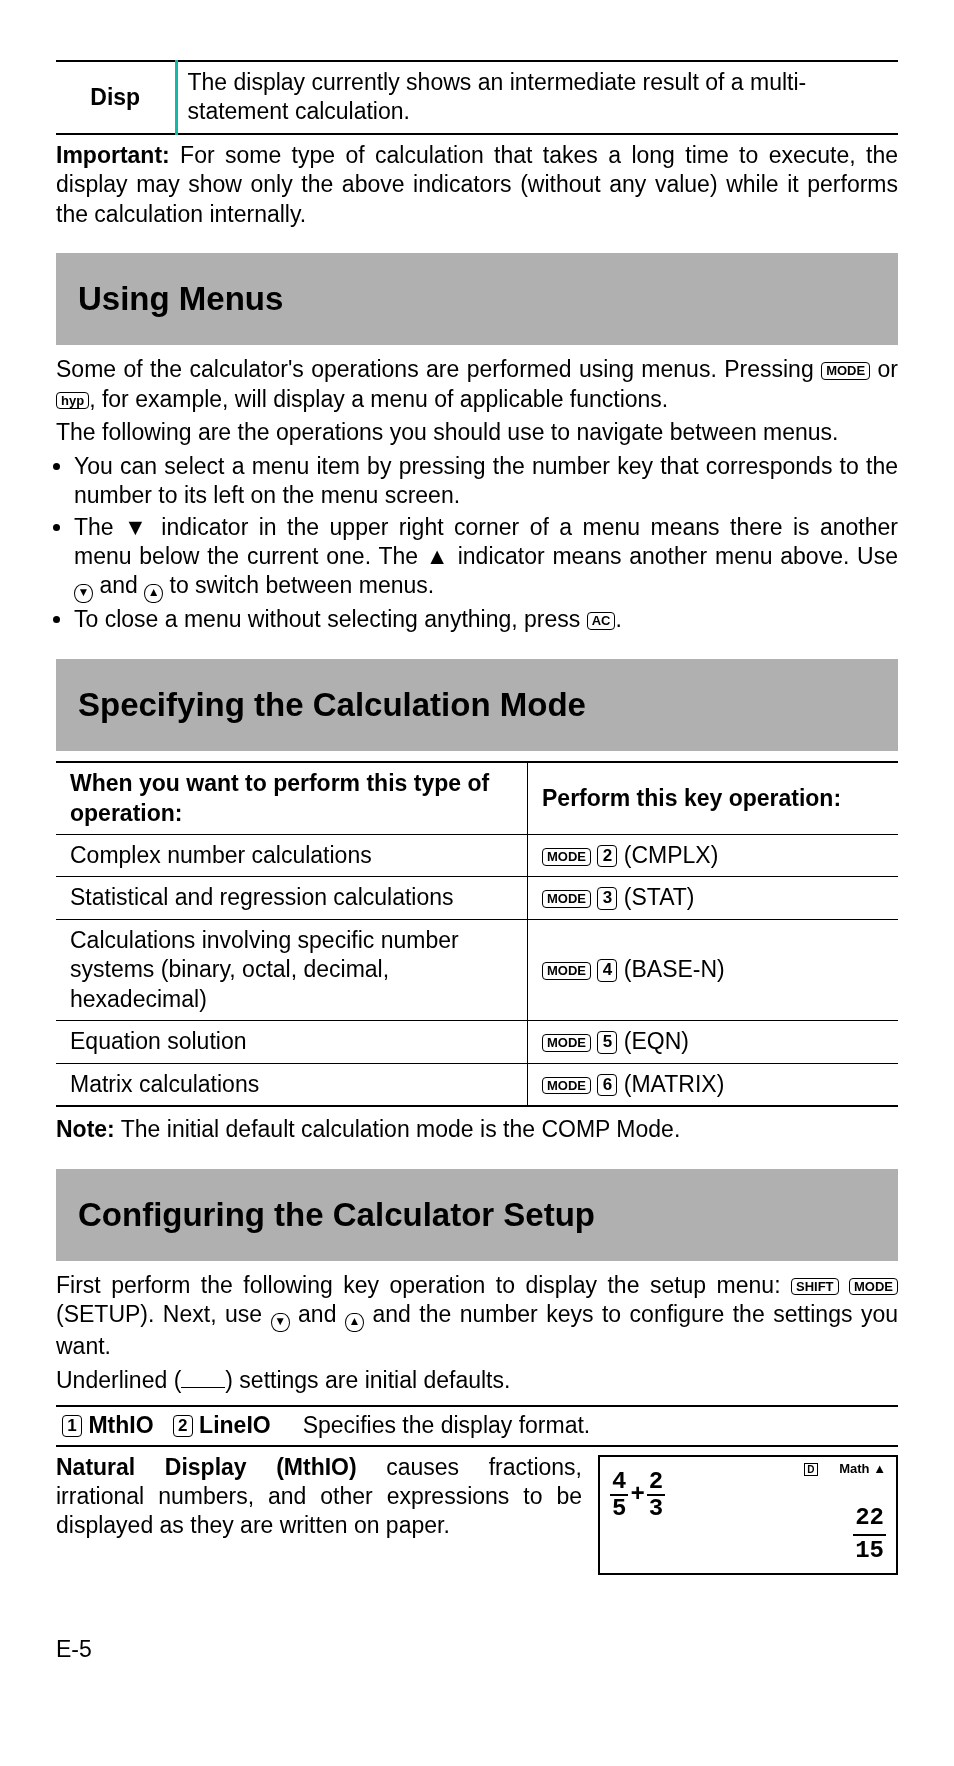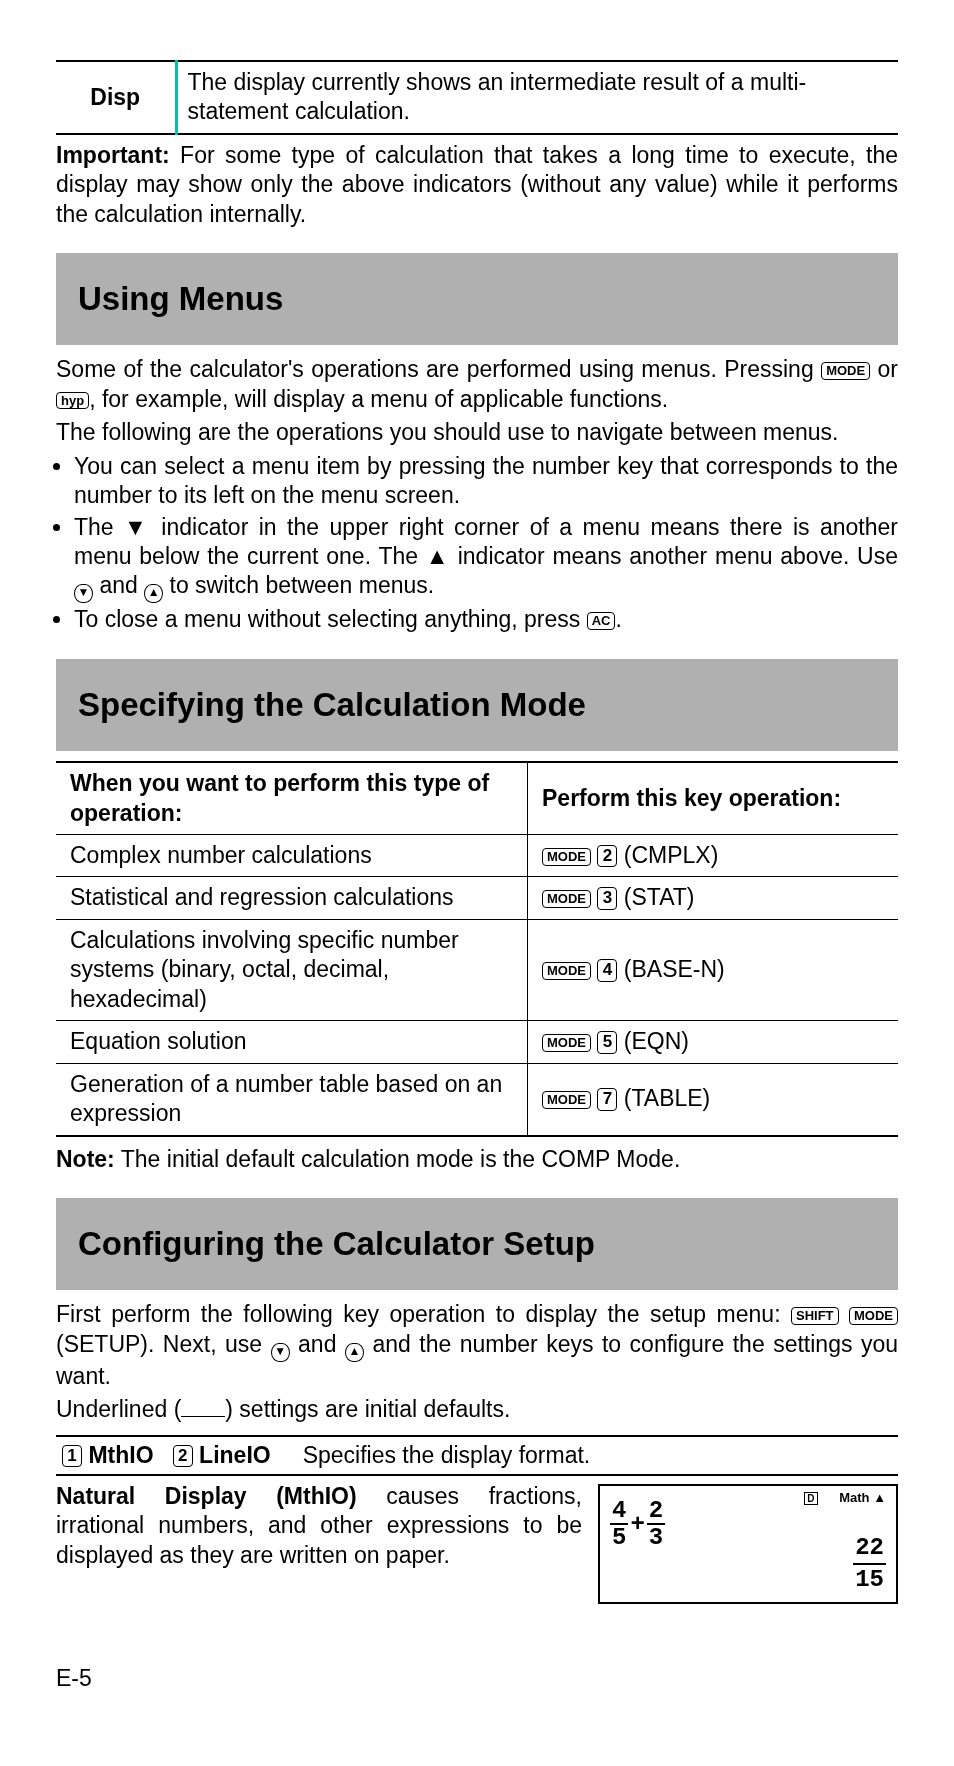--- a/index.html
+++ b/index.html
@@ -217,22 +217,22 @@
       </tr>
       <tr>
         <td>Calculations involving specific number systems (binary, octal, decimal, hexadecimal)</td>
         <td><span class="keycap small">MODE</span> <span class="keycap numkey">4</span><span> (BASE-N)</span></td>
       </tr>
       <tr>
         <td>Equation solution</td>
         <td><span class="keycap small">MODE</span> <span class="keycap numkey">5</span><span> (EQN)</span></td>
       </tr>
       <tr>
-        <td>Generation of a number table based on an expression</td>
-        <td><span class="keycap small">MODE</span> <span class="keycap numkey">7</span><span> (TABLE)</span></td>
+        <td>Matrix calculations</td>
+        <td><span class="keycap small">MODE</span> <span class="keycap numkey">6</span><span> (MATRIX)</span></td>
       </tr>
     </tbody>
 </table>
 
 <p style="margin-top:8px;">
   <span class="bold">Note:</span><span> The initial default calculation mode is the COMP Mode.</span>
 </p>
 
 <div class="section-header">Configuring the Calculator Setup</div>
 

